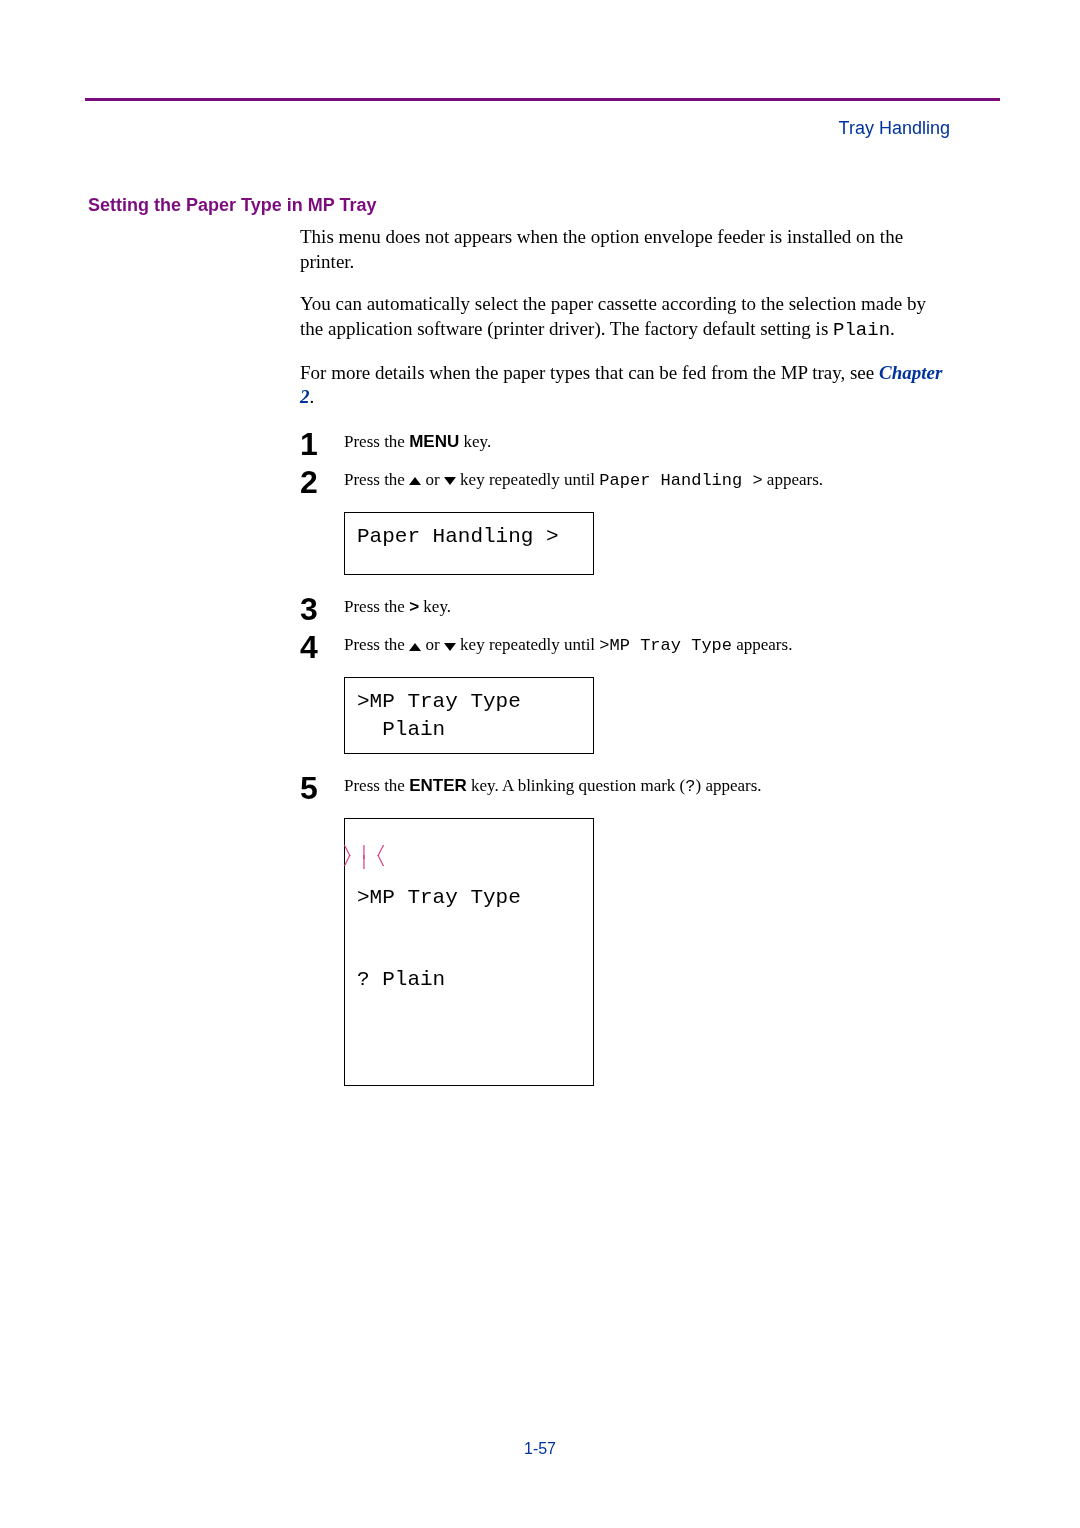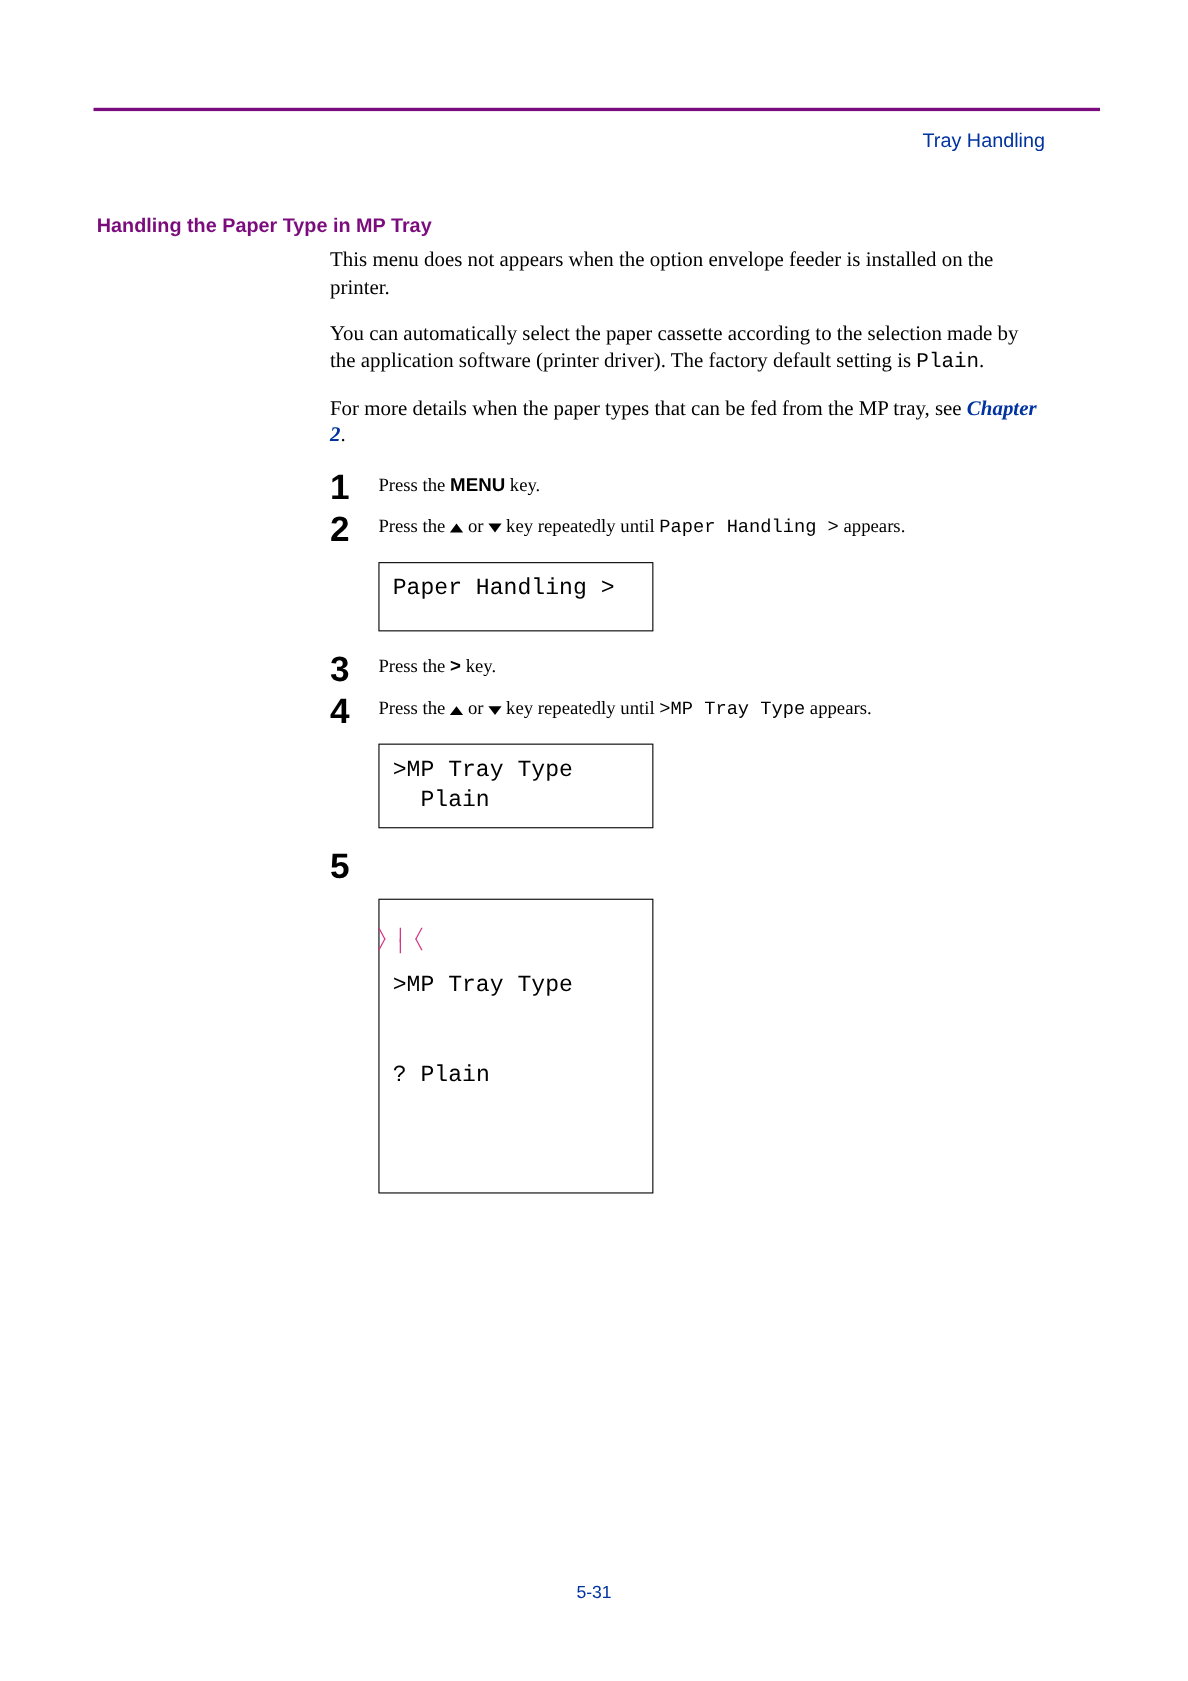--- a/index.html
+++ b/index.html
@@ -113,21 +113,21 @@
     font-family: 'Courier New', monospace;
   }
 </style>
 </head>
 <body>
 
 <div class="top-rule"></div>
 
 <div class="header-right">Tray Handling</div>
 
-<div class="section-heading">Handling the Paper Type in MP Tray</div>
+<div class="section-heading">Setting the Paper Type in MP Tray</div>
 
 <div class="content">
 
   <p class="para">This menu does not appears when the option envelope feeder is installed on the printer.</p>
 
   <p class="para">
     <span>You can automatically select the paper cassette according to the selection made by the application software (printer driver). The factory default setting is </span><span class="mono">Plain</span><span>.</span>
   </p>
 
   <p class="para">
@@ -164,24 +164,27 @@
       <div class="step-body">
         <span>Press the </span><span class="caret caret-up"></span><span> or </span><span class="caret caret-down"></span><span> key repeatedly until </span><span class="mono">&gt;MP Tray Type</span><span> appears.</span>
       </div>
     </div>
 
     <div class="display-box" style="padding-bottom:10px">&gt;MP Tray Type
   Plain</div>
 
     <div class="step">
       <div class="step-num">5</div>
+      <div class="step-body">
+        <span>Press the </span><span class="bold" style="font-family:Arial,Helvetica,sans-serif">ENTER</span><span> key. A blinking question mark (</span><span class="mono">?</span><span>) appears.</span>
+      </div>
     </div>
 
     <div class="display-box" style="padding-bottom:10px;position:relative;">
       <div>&gt;MP Tray Type</div>
       <div><span>?</span><span> Plain</span></div>
       <span class="blink-marks" style="position:absolute;left:-2px;top:28px;font-size:14px;line-height:10px;">\ | /<br>/ | \</span>
     </div>
 
   </div>
 </div>
 
-<div class="footer">5-31</div>
+<div class="footer">1-57</div>
 
 </body></html>

